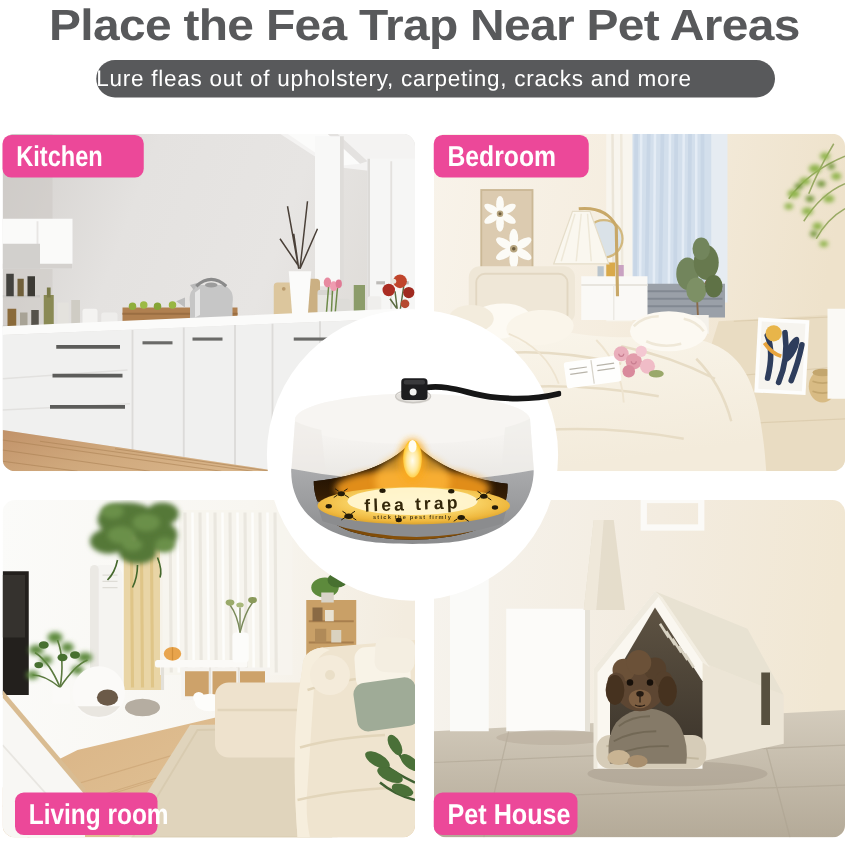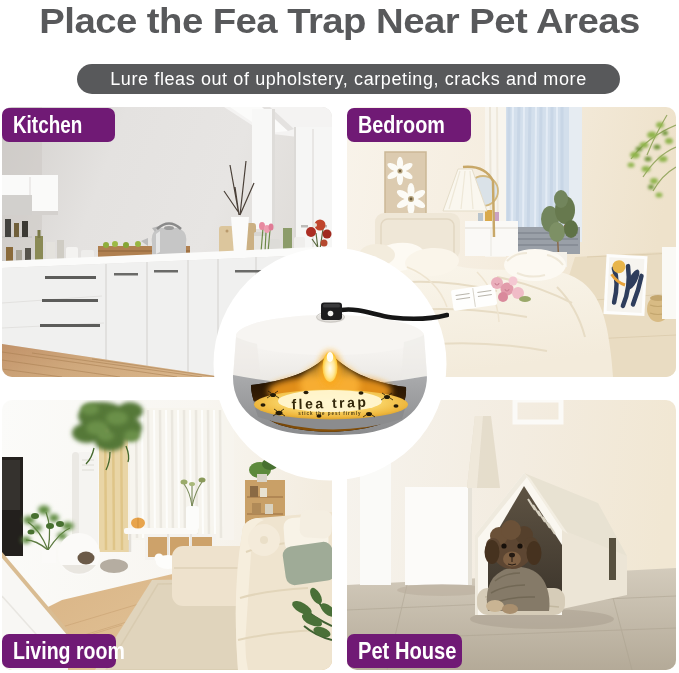--- a/index.html
+++ b/index.html
@@ -1,26 +1,26 @@
 <!DOCTYPE html>
 <html><head><meta charset="utf-8">
 <style>
 *{margin:0;padding:0;box-sizing:border-box}
 html,body{width:679px;height:673px}
 body{position:relative;background:#fff;font-family:"Liberation Sans",sans-serif;overflow:hidden}
 .abs{position:absolute}
 .ph{position:absolute;border-radius:10px;overflow:hidden}
 .ph svg{display:block}
-.tag{position:absolute;background:#701a75;color:#fff;font-weight:bold;font-size:23px;line-height:34px;padding-left:11px;border-radius:7px;white-space:nowrap}
+.tag{position:absolute;background:#ec4899;color:#fff;font-weight:bold;font-size:23px;line-height:34px;padding-left:11px;border-radius:7px;white-space:nowrap}
 </style></head>
 <body>
 
 <div class="abs" style="left:0;top:1px;width:679px;text-align:center;font-size:35px;font-weight:bold;color:#58595b;letter-spacing:-0.5px;transform:scaleX(1.095);transform-origin:50% 0">Place the Fea Trap Near Pet Areas</div>
 
-<div class="abs" style="left:77px;top:64px;width:543px;height:30px;background:#58595b;border-radius:15px;color:#fff;font-size:18px;letter-spacing:0.6px;line-height:30px;text-align:center">Lure fleas out of upholstery, carpeting, cracks and more</div>
+<div class="abs" style="left:77px;top:48px;width:543px;height:30px;background:#58595b;border-radius:15px;color:#fff;font-size:18px;letter-spacing:0.6px;line-height:30px;text-align:left">Lure fleas out of upholstery, carpeting, cracks and more</div>
 
 <div class="ph" style="left:2px;top:107px;width:330px;height:270px">
     <svg width="330" height="270" viewBox="0 0 330 270">
 <defs>
 <linearGradient id="kwall" x1="0" y1="0" x2="1" y2="0.3">
 <stop offset="0" stop-color="#d2cfcc"></stop>
           <stop offset="0.35" stop-color="#e4e2e0"></stop>
           <stop offset="0.7" stop-color="#e7e5e3"></stop>
           <stop offset="1" stop-color="#dedbd7"></stop>
 </linearGradient>
@@ -608,21 +608,21 @@
 
 <ellipse cx="148" cy="206" rx="9" ry="6" fill="#c9b493"></ellipse>
 <ellipse cx="163" cy="209" rx="8" ry="5" fill="#a98f6e"></ellipse>
 </svg>
   </div>
 
 <div class="tag" style="left:2px;top:108px;width:113px;height:34px"><span style="display:inline-block;transform:scaleX(0.82);transform-origin:0 50%">Kitchen</span></div>
 
 <div class="tag" style="left:347px;top:108px;width:124px;height:34px"><span style="display:inline-block;transform:scaleX(0.86);transform-origin:0 50%">Bedroom</span></div>
 
-<div class="tag" style="left:2px;top:634px;width:114px;height:34px"><span style="display:inline-block;transform:scaleX(0.85);transform-origin:0 50%">Living room</span></div>
+<div class="tag" style="left:12px;top:634px;width:114px;height:34px"><span style="display:inline-block;transform:scaleX(0.85);transform-origin:0 50%">Living room</span></div>
 
 <div class="tag" style="left:347px;top:634px;width:115px;height:34px"><span style="display:inline-block;transform:scaleX(0.875);transform-origin:0 50%">Pet House</span></div>
 
 <svg class="abs" style="left:211px;top:245px" width="238" height="238" viewBox="0 0 238 238">
 <defs>
 <linearGradient id="tdome" x1="0" y1="0" x2="0" y2="1">
 <stop offset="0" stop-color="#fbfaf8"></stop>
         <stop offset="0.55" stop-color="#f4f2ef"></stop>
         <stop offset="1" stop-color="#e9e7e3"></stop>
 </linearGradient>

